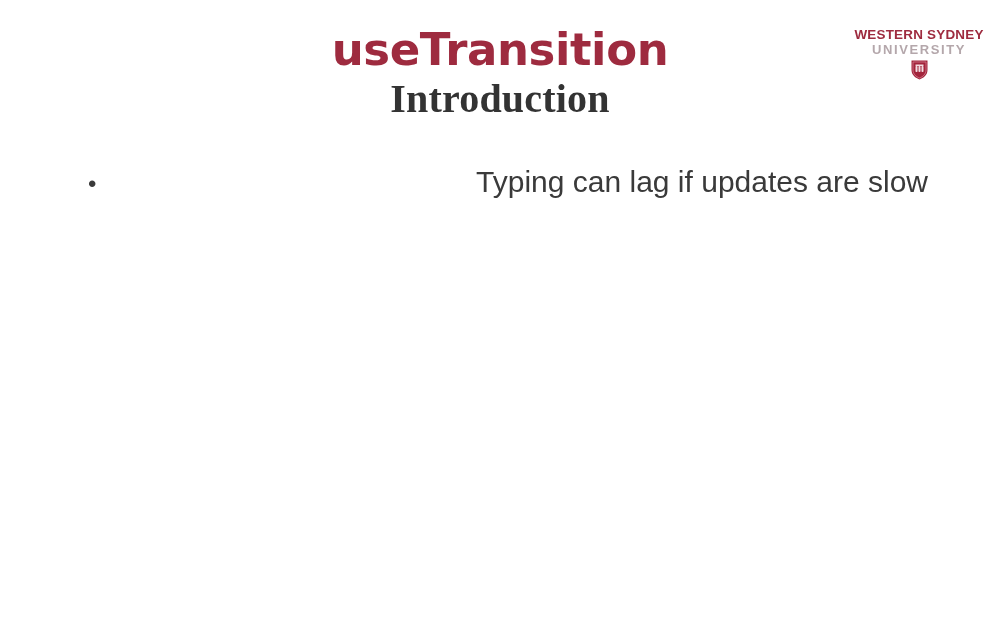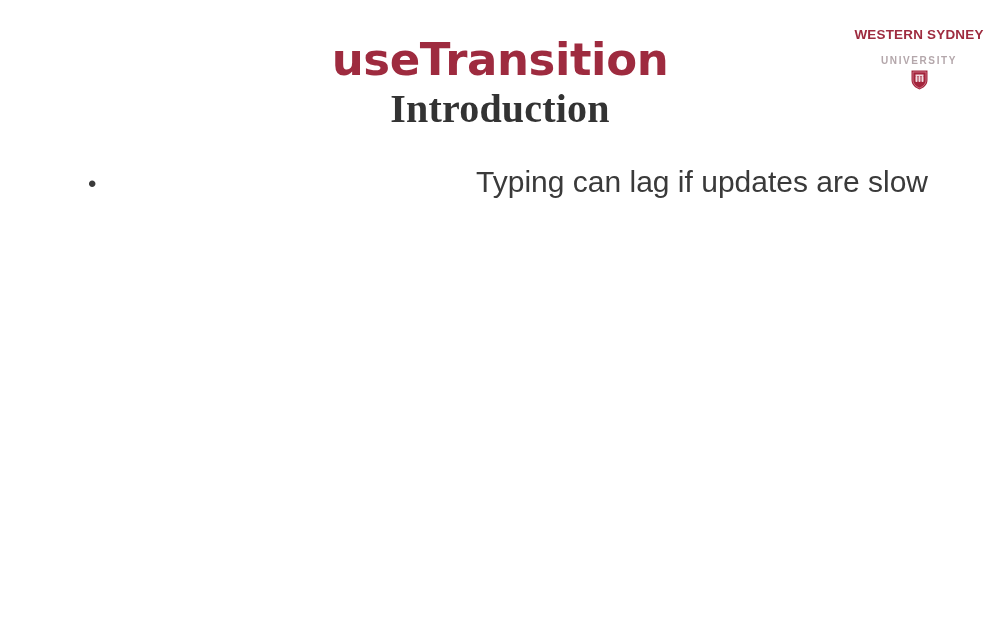--- a/index.html
+++ b/index.html
@@ -37,39 +37,39 @@
     font-size: 13.2px;
     letter-spacing: 0.2px;
     color: #9E2B3F;
     line-height: 1;
     white-space: nowrap;
     transform: scaleX(1.02);
   }
   #logo-subword {
     font-family: "Liberation Sans", sans-serif;
     font-weight: bold;
-    font-size: 10px;
+    font-size: 13px;
     letter-spacing: 1.6px;
     color: #b4a7ab;
     line-height: 1;
-    margin-top: 15px;
+    margin-top: 2px;
     white-space: nowrap;
   }
   #logo-shield {
     margin: 4px auto 0 auto;
     width: 17px;
     height: 20px;
     display: block;
   }
 
   
   #title-block {
     position: absolute;
     left: 0;
-    top: 36px;
+    top: 26px;
     width: 1000px;
     text-align: center;
   }
   #slide-title {
     font-family: "DejaVu Sans", sans-serif;
     font-weight: bold;
     font-size: 45px;
     line-height: 1.05;
     color: #9E2B3F;
     letter-spacing: -0.4px;

